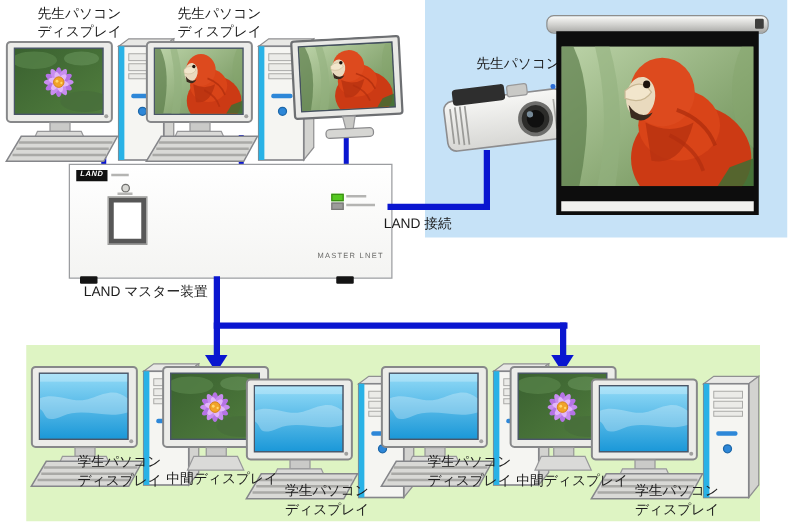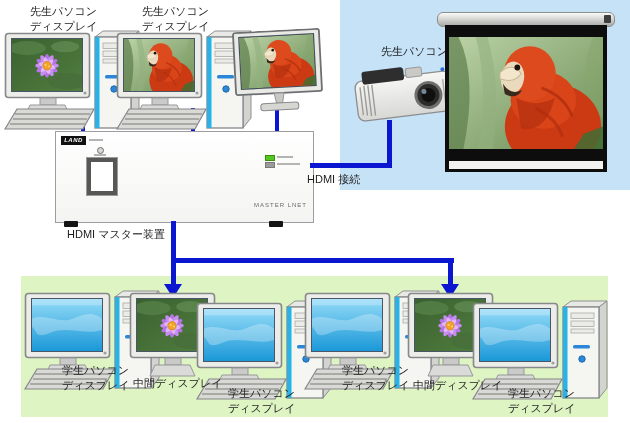--- a/index.html
+++ b/index.html
@@ -192,25 +192,25 @@
     <div class="smudge" style="left:38px;top:22px;width:12px;"></div>
     <div class="power-btn"></div>
     <div class="led led-green"></div>
     <div class="smudge" style="left:221px;top:24px;width:16px;"></div>
     <div class="led led-gray"></div>
     <div class="smudge" style="left:221px;top:31px;width:23px;"></div>
     <div class="model-txt">MASTER LNET</div>
   </div>
   <div class="foot" style="left:64px;top:221px;"></div>
   <div class="foot" style="left:269px;top:221px;"></div>
-  <div class="lbl" style="left:67px;top:227px;">HDMI マスター装置</div>
+  <div class="lbl" style="left:67px;top:227px;">LAND マスター装置</div>
 
   <div class="cable" style="left:310px;top:163px;width:82px;height:5px;"></div>
   <div class="cable" style="left:387px;top:120px;width:5px;height:48px;"></div>
-  <div class="lbl" style="left:307px;top:172px;">HDMI 接続</div>
+  <div class="lbl" style="left:307px;top:172px;">LAND 接続</div>
 
   <div class="lbl" style="left:381px;top:44px;">先生パソコン</div>
   <svg class="pc-svg" style="left:348px;top:60px;" width="112" height="66" viewBox="0 0 112 66">
     <use href="#sym-projector" x="0" y="0" width="112" height="66"></use>
   </svg>
 
   <div class="roller">
     <div class="roller-cap"></div>
   </div>
   <div class="screen-frame">

